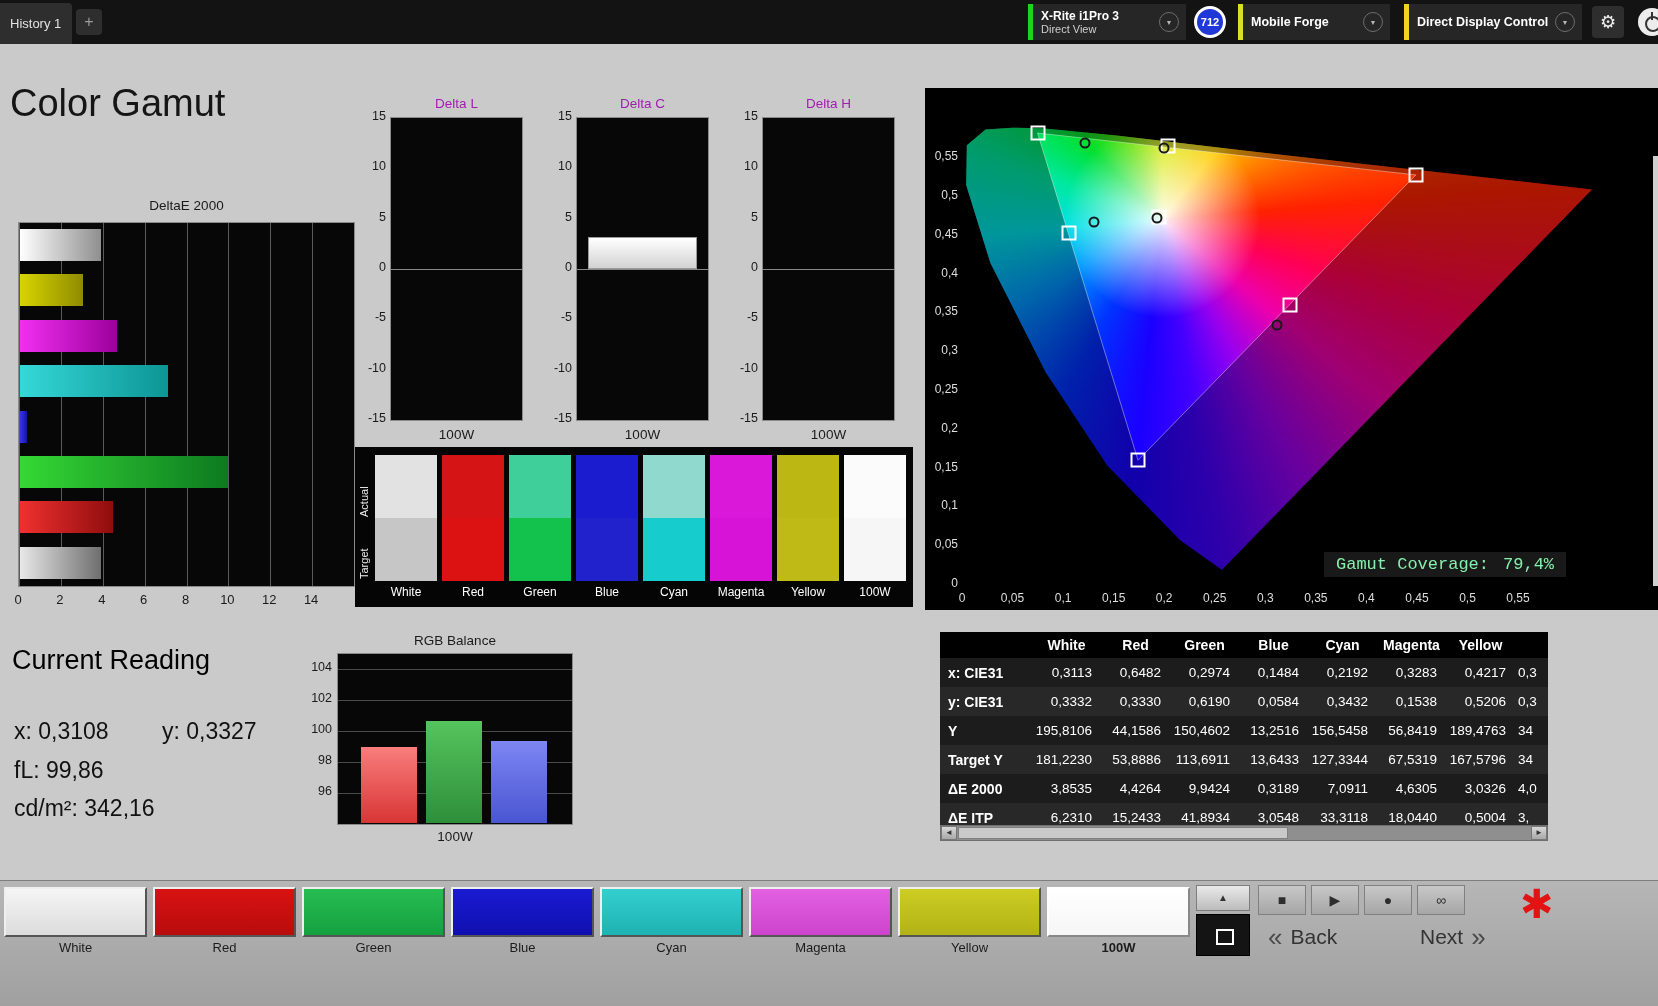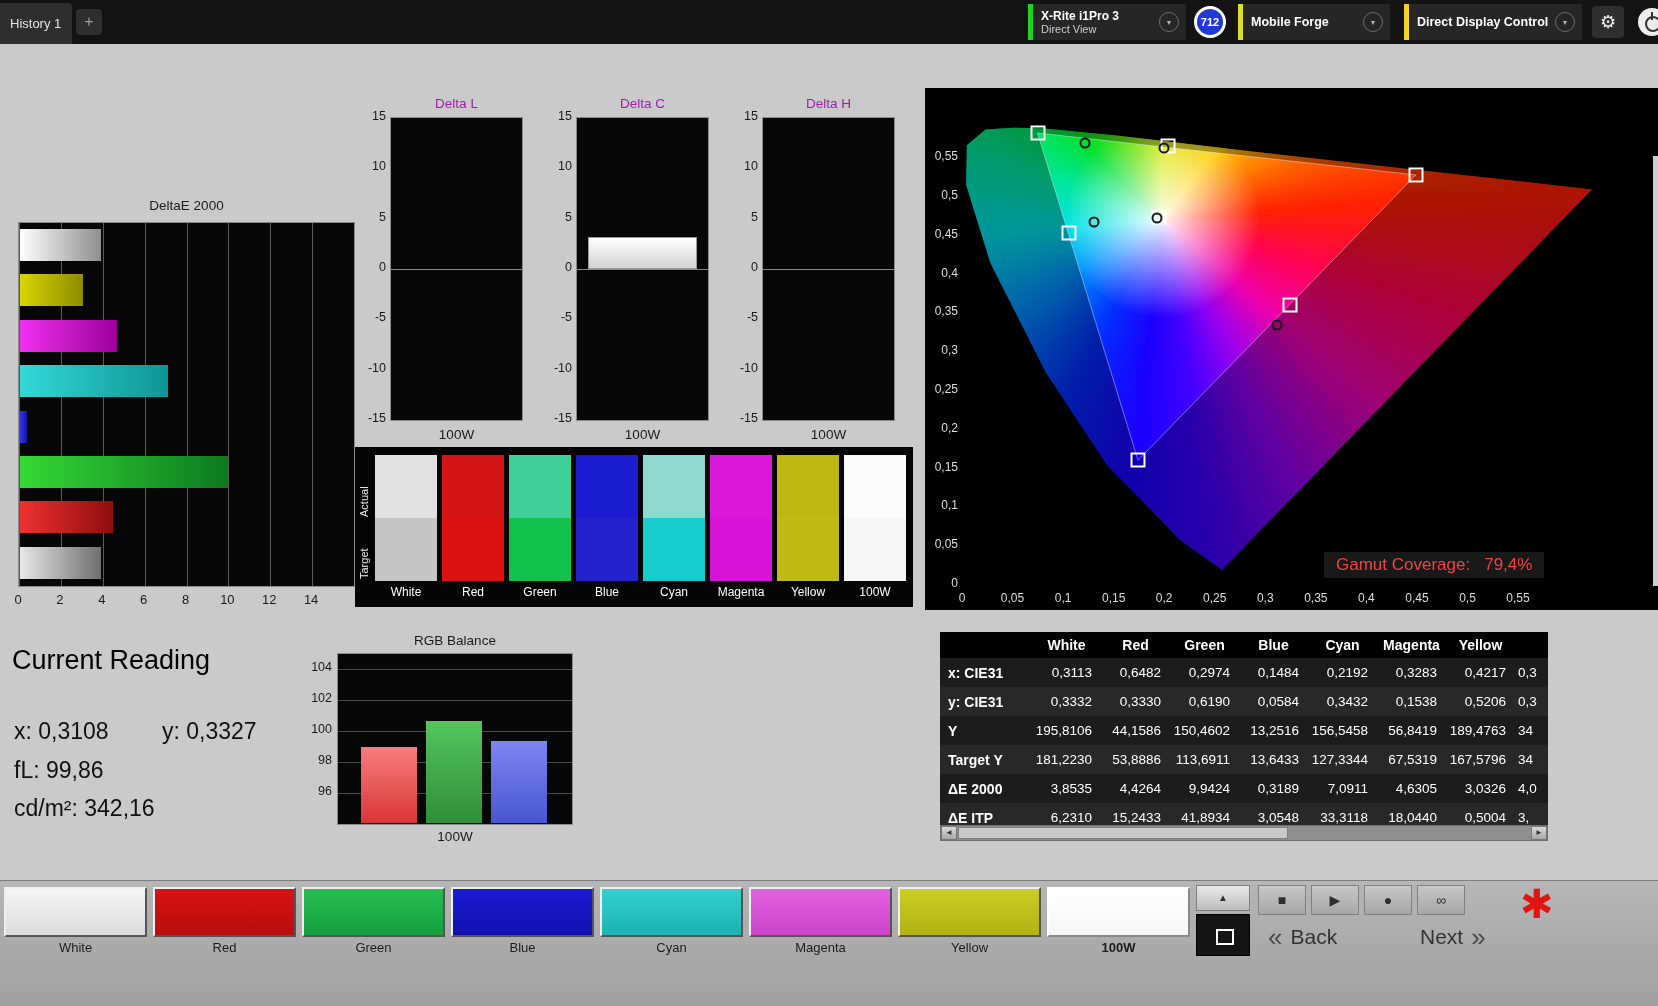--- a/index.html
+++ b/index.html
@@ -68,21 +68,21 @@
       radial-gradient(circle at 28.9% 25.4%, rgba(255,255,255,0.95), rgba(255,255,255,0) 16%),
       conic-gradient(from 0deg at 28.9% 25.4%, #d6e800 0deg, #ffcc00 38deg, #ff7700 62deg, #ff2200 85deg,
         #ff0055 108deg, #ee00aa 130deg, #9900ee 152deg, #4400ff 170deg, #1a00ff 186deg, #0033ff 210deg,
         #0099ff 240deg, #00e0e8 265deg, #00e8a0 290deg, #00e030 315deg, #66e000 338deg, #d6e800 360deg);}
   #gamut-dim{position:absolute;left:0;top:0;width:100%;height:100%;}
   .cie-xtick{position:absolute;width:34px;text-align:center;color:#dedede;font-size:12px;top:503px;}
   .cie-ytick{position:absolute;width:32px;text-align:right;color:#dedede;font-size:12px;left:1px;}
   .mk-square{position:absolute;width:11px;height:11px;border:2px solid #fff;transform:translate(-50%,-50%);}
   .mk-square.dark{border-color:#333;width:9px;height:9px;}
   .mk-circle{position:absolute;width:7px;height:7px;border:2px solid #1a1a1a;border-radius:50%;transform:translate(-50%,-50%);}
-  #coverage{position:absolute;left:399px;top:464px;background:#191919;color:#ef4444;font-size:17px;padding:3px 12px;white-space:nowrap;}
+  #coverage{position:absolute;left:399px;top:464px;background:#191919;color:#86efac;font-size:17px;padding:3px 12px;white-space:nowrap;font-family:Liberation Mono, monospace;}
   #coverage .cl{margin-right:14px;}
   #edge-strip{position:absolute;left:1653px;top:156px;width:5px;height:430px;background:#cfcfcf;}
 
   
   #reading-title{position:absolute;left:12px;top:645px;font-size:27px;color:#000000;}
   .readval{position:absolute;font-size:23px;color:#111;}
   #read-x{left:14px;top:718px;} #read-y{left:162px;top:718px;}
   #read-fl{left:14px;top:757px;} #read-cd{left:14px;top:795px;}
 
   
@@ -169,20 +169,21 @@
       <div class="chev">▼</div>
     </div>
 
     <div id="gear-btn">⚙</div>
     <div id="power-btn">
       <div class="ring"></div>
       <div class="stick"></div>
     </div>
   </header>
 
+  <div id="page-title">Color Gamut</div>
 
   <section id="deltae-block">
     <div id="deltae-title">DeltaE 2000</div>
     <div id="deltae-plot">
         <div class="vgrid" style="left: 0px;"></div>
         <div class="vgrid" style="left: 41.875px;"></div>
         <div class="vgrid" style="left: 83.75px;"></div>
         <div class="vgrid" style="left: 125.625px;"></div>
         <div class="vgrid" style="left: 167.5px;"></div>
         <div class="vgrid" style="left: 209.375px;"></div>

